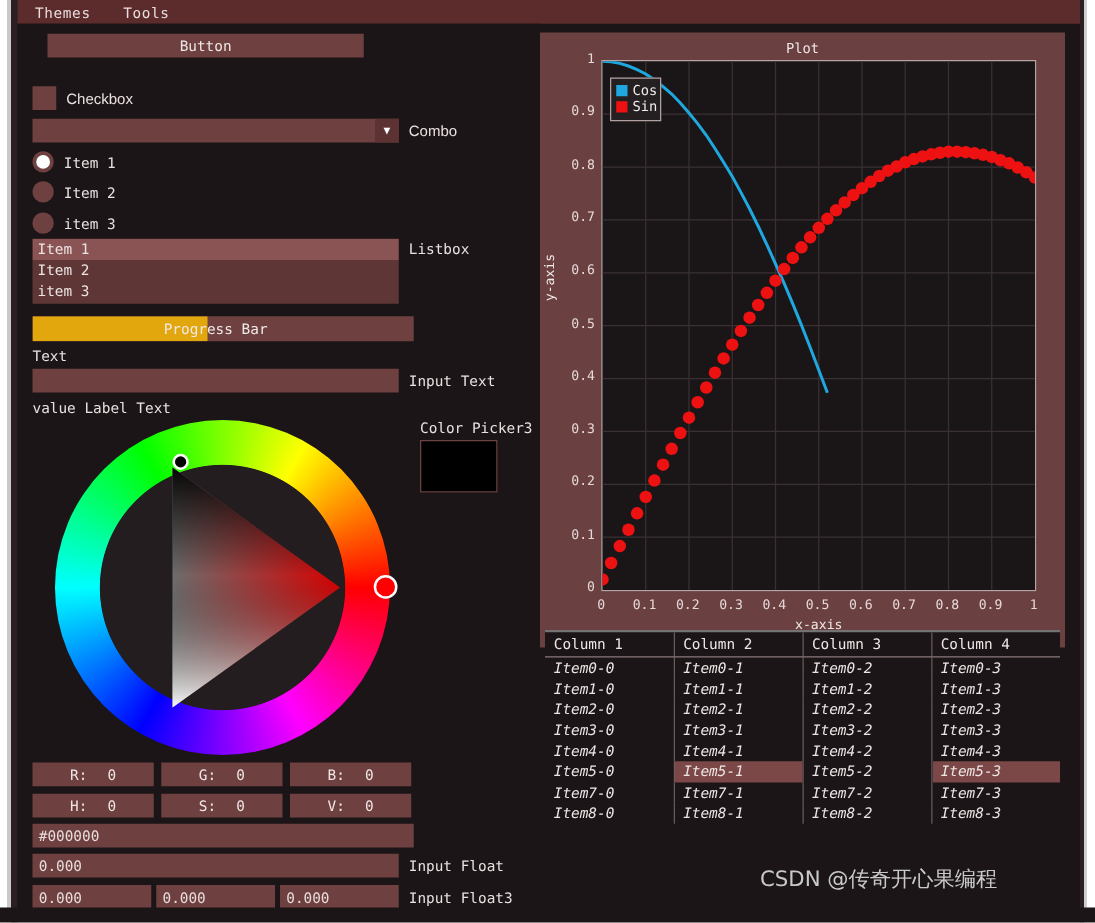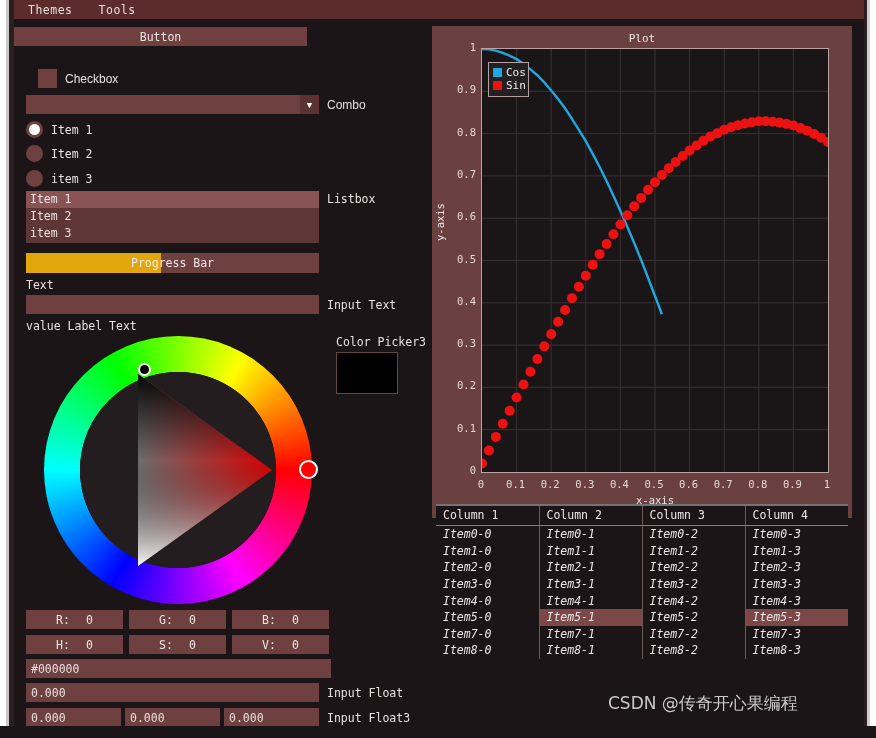--- a/index.html
+++ b/index.html
@@ -81,31 +81,31 @@
     font-size: 11.5px;
     font-family: "DejaVu Sans Mono", monospace;
     margin-left: 8px;
     white-space: nowrap;
   }
   .ctl-label.prop {
     font-family: "Liberation Sans", sans-serif;
     font-size: 12px;
   }
   .button-w {
-    left: 0; top: 8px;
-    width: 293px; height: 19px;
+    left: 24px; top: 8px;
+    width: 253px; height: 19px;
     color: #efe6e6;
     font-size: 11.5px;
     font-family: "DejaVu Sans Mono", monospace;
     display: flex;
     align-items: center;
     justify-content: center;
     cursor: pointer;
   }
-  .checkbox-row { left: 12px; top: 50px; margin-left: 12px; }
+  .checkbox-row { left: 12px; top: 50px; }
   .checkbox-box {
     width: 19px; height: 19px;
     background: #6e4040;
     cursor: pointer;
   }
   .combo-row { left: 12px; top: 76px; }
   .combo-box {
     width: 293px; height: 19px;
     background: #6e4040;
     display: flex;
@@ -156,20 +156,21 @@
     line-height: 17px;
     white-space: nowrap;
   }
   .lb-item.sel { background: #8b5454; }
   .progress-row { left: 12px; top: 234px; }
   .progress-outer {
     width: 293px; height: 20px;
     background: #6e4040;
     position: relative;
     overflow: hidden;
+    padding-left: 12px;
   }
   .progress-fill {
     position: absolute;
     left: 0; top: 0; bottom: 0;
     background: #e2a70c;
   }
   .progress-text {
     position: absolute;
     left: 0; top: 0;
     width: 293px; height: 20px;

